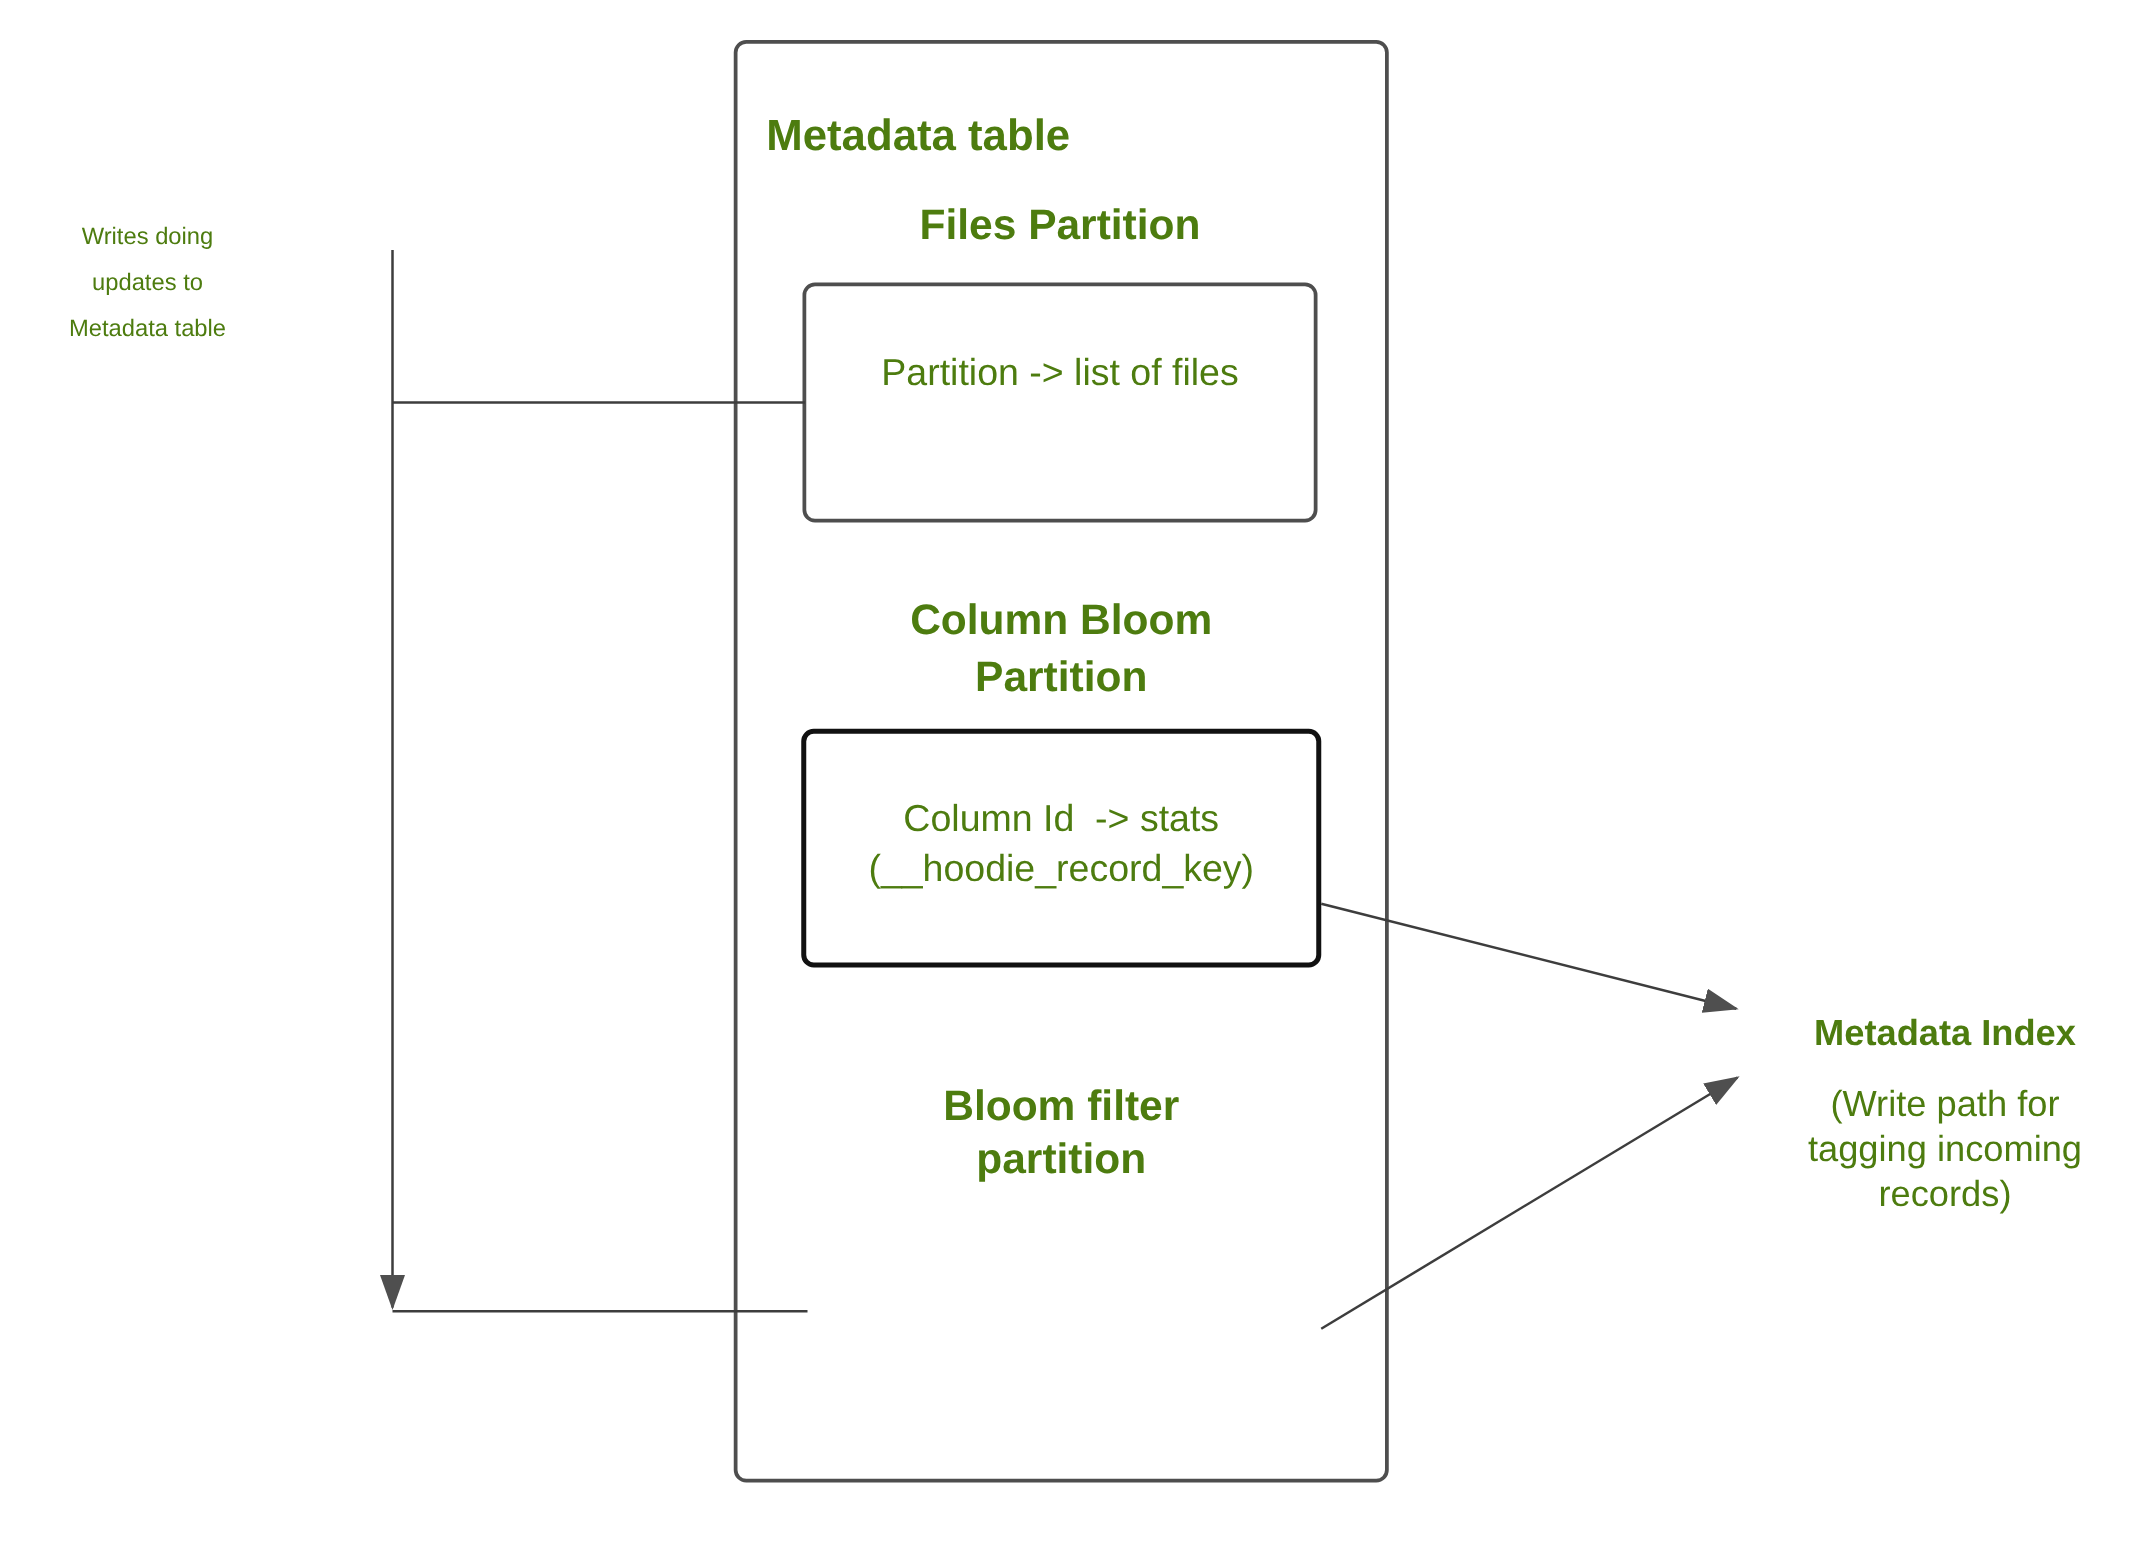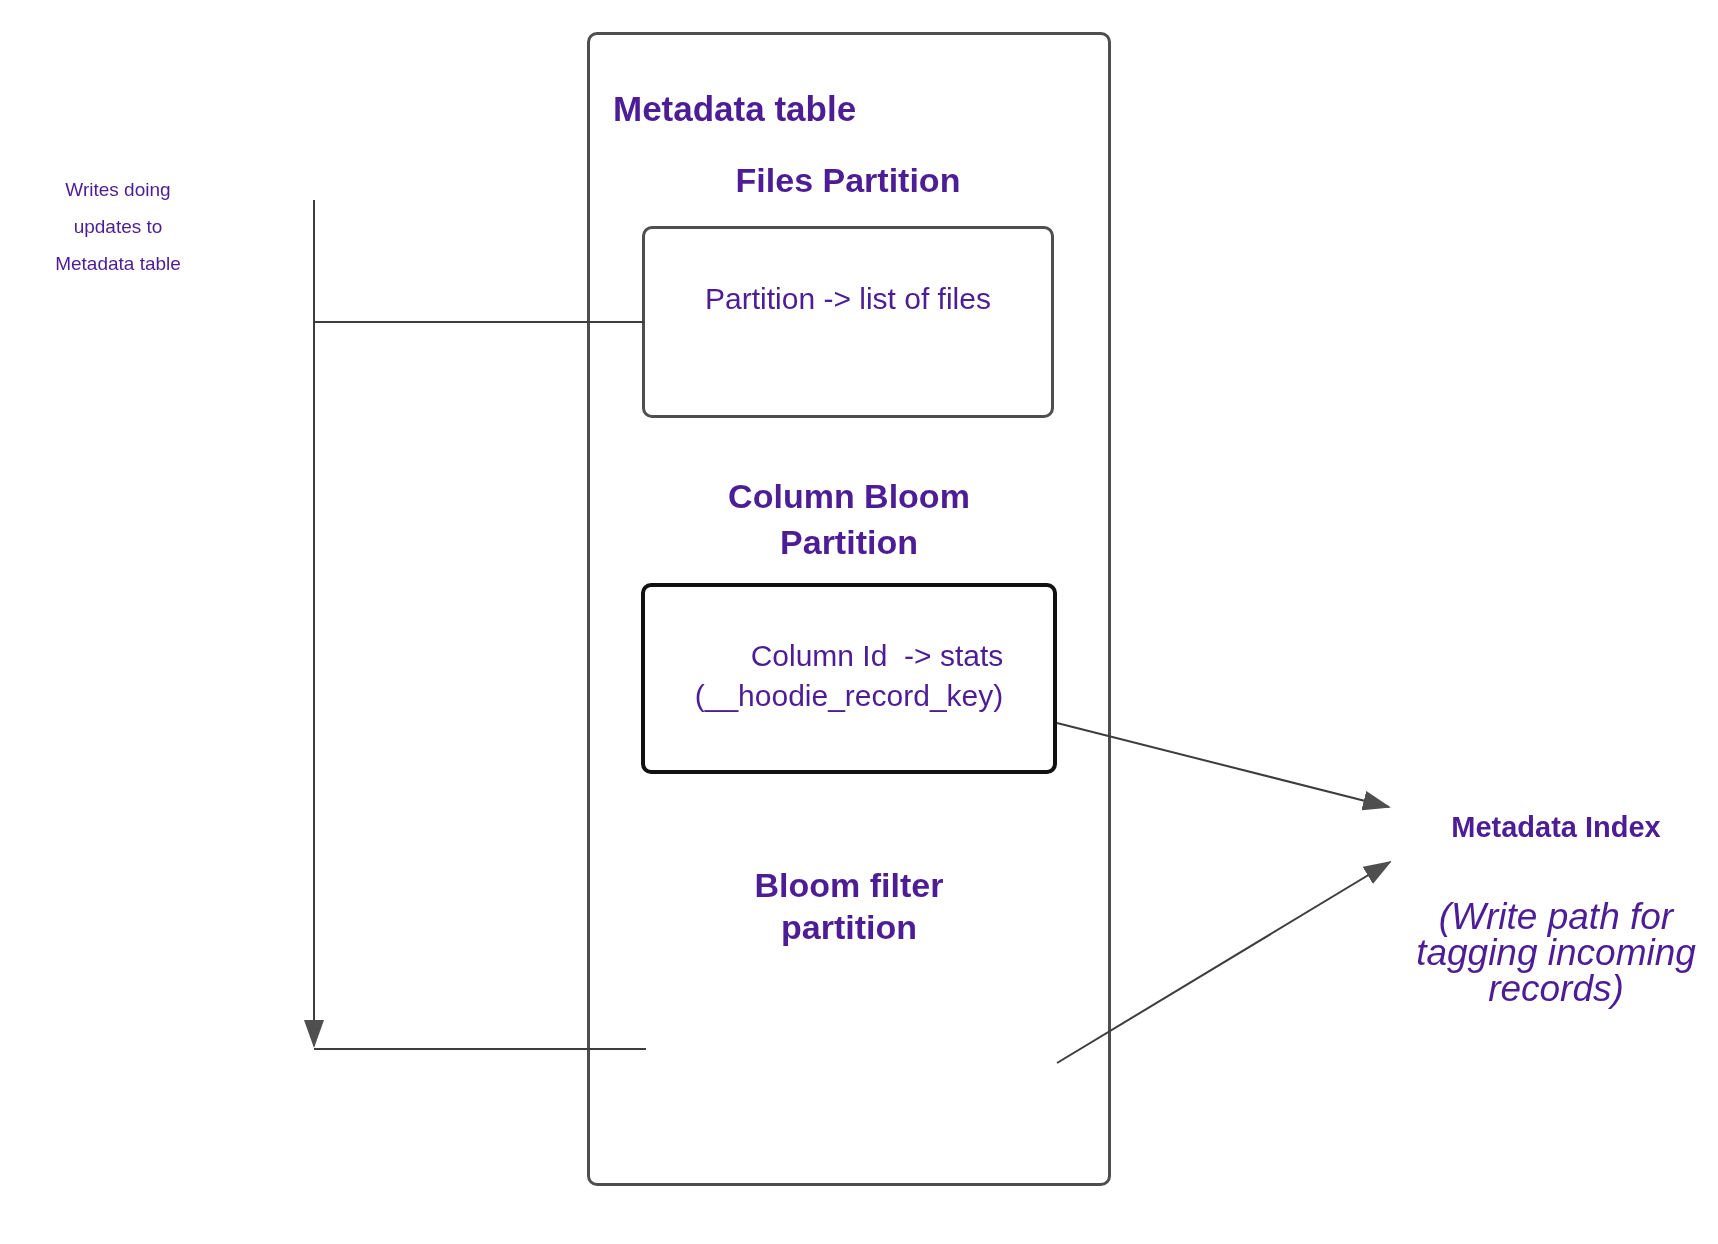--- a/index.html
+++ b/index.html
@@ -12,21 +12,21 @@
     width: 1718px;
     height: 1244px;
     background: #ffffff;
     font-family: "Liberation Sans", "DejaVu Sans", sans-serif;
     color: #222222;
     overflow: hidden;
   }
   .txt {
     position: absolute;
     white-space: pre-wrap;
-    color: #4c1d95;
+    color: #4d7c0f;
   }
   .center { text-align: center; }
 
   
   .annot {
     left: 8px; top: 171px; width: 220px;
     font-size: 19px; line-height: 37px;
     text-align: center;
   }
 
@@ -44,42 +44,42 @@
   .outer {
     left: 587px; top: 32px; width: 524px; height: 1154px;
     display: block;
   }
   .files-box  { left: 642px; top: 226px; width: 412px; height: 192px; padding-bottom: 46px; }
   .cs-box     { left: 641px; top: 583px; width: 416px; height: 191px; border: 4px solid #111111; padding-bottom: 6px; }
   .bloom-box  { left: 643px; top: 967px; width: 414px; height: 191px; }
 
   .body-txt {
     font-size: 30px; line-height: 40px;
-    text-align: right;
+    text-align: center;
     white-space: pre-wrap;
   }
 
   
   .title {
     left: 613px; top: 89px;
     font-size: 35px; font-weight: bold;
   }
   .heading { font-weight: bold; font-size: 34px; }
   .files-h { left: 642px; top: 163px; width: 412px; line-height: 34px; }
   .cs-h    { left: 642px; top: 473px; width: 414px; line-height: 46px; }
   .bloom-h { left: 643px; top: 864px; width: 412px; line-height: 42px; }
 
   
   .index-title {
     left: 1396px; top: 811px; width: 320px;
     font-size: 29px; font-weight: bold;
   }
   .index-sub {
-    left: 1396px; top: 899px; width: 320px;
-    font-size: 37px; line-height: 36px; font-style: italic;
+    left: 1396px; top: 866px; width: 320px;
+    font-size: 29px; line-height: 36px;
   }
 
   
   svg.connectors {
     position: absolute;
     left: 0; top: 0;
     width: 1718px; height: 1244px;
     pointer-events: none;
   }
   svg.connectors line {

